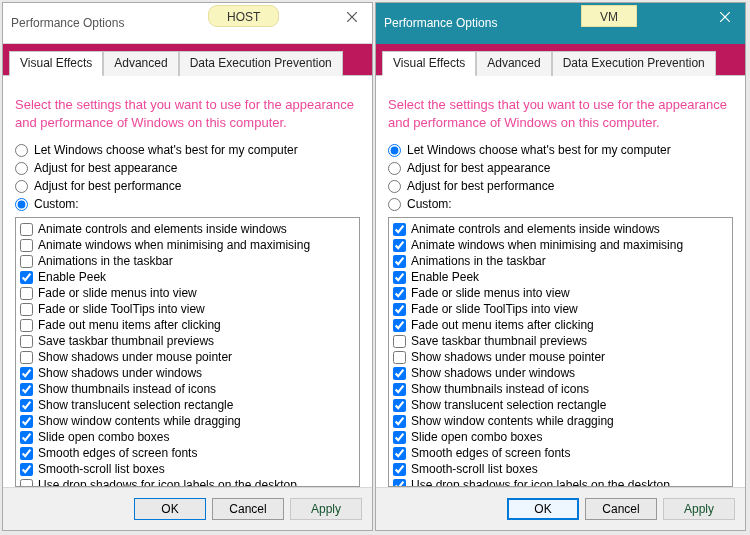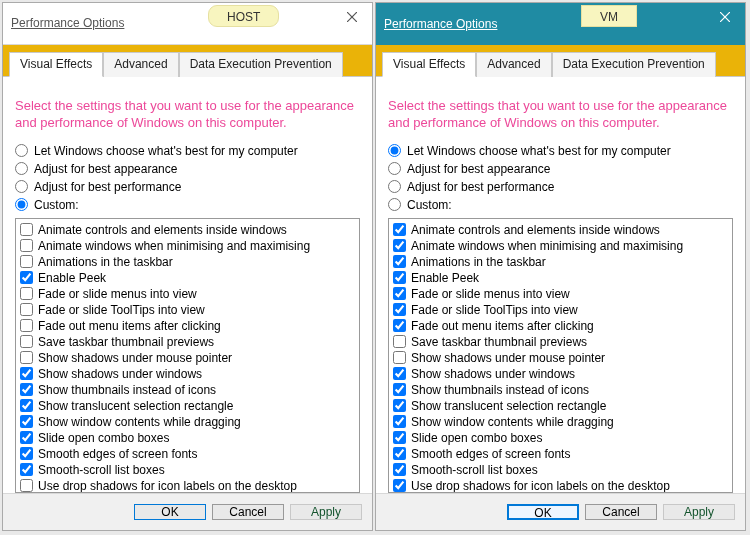--- a/index.html
+++ b/index.html
@@ -26,21 +26,20 @@
   .window.vm   { width: 371px; }
 
   
   .titlebar {
     height: 42px;
     display: flex;
     align-items: center;
     padding: 0 0 0 8px;
     font-size: 12px;
     position: relative;
-    text-decoration: underline;
   }
   .titlebar.host-title {
     background: #ffffff;
     color: #555;
     border-bottom: 1px solid #d8d8d8;
   }
   .titlebar.vm-title {
     background: #1f8ba3;
     color: #ffffff;
   }
@@ -69,21 +68,21 @@
     background: transparent;
     border: none;
     cursor: pointer;
   }
   .close-btn svg { width: 10px; height: 10px; }
 
   
   .tabstrip {
     display: flex;
     padding: 6px 6px 0 6px;
-    background: #eab308;
+    background: #be185d;
     border-bottom: 1px solid #c8c8c8;
   }
   .tab {
     padding: 4px 10px 5px 10px;
     font-size: 12px;
     border: 1px solid #c8c8c8;
     border-bottom: none;
     background: #f4f4f4;
     margin-right: 0px;
     position: relative;
@@ -149,21 +148,21 @@
   .button-row {
     display: flex;
     justify-content: flex-end;
     gap: 6px;
     padding: 10px 10px 10px 0;
     background: #f0f0f0;
     border-top: 1px solid #d8d8d8;
   }
   .btn {
     min-width: 72px;
-    height: 16px;
+    height: 22px;
     font-size: 12px;
     border: 1px solid #999;
     background: #e9e9e9;
     cursor: pointer;
     padding: 0 10px;
   }
   .btn.default-host { border: 1px solid #0078d7; }
   .btn.default-vm   { border: 2px solid #0078d7; background: #eef6ff; }
   .btn.disabled { color: #14532d; border-color: #c8c8c8; cursor: default; }
 

